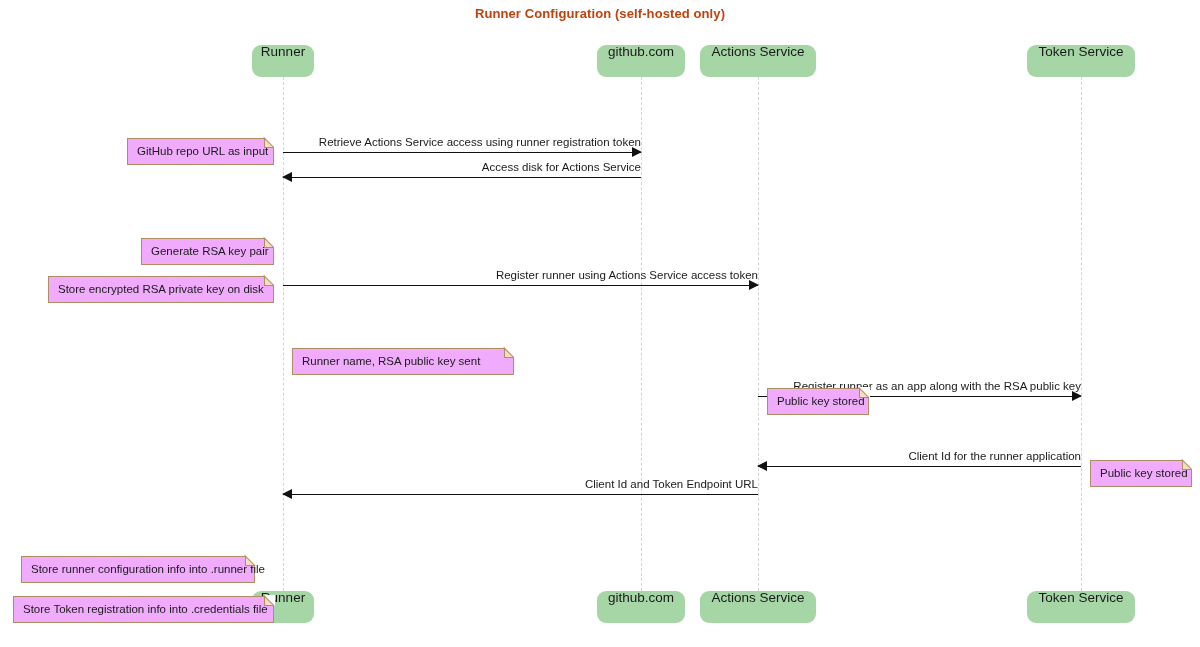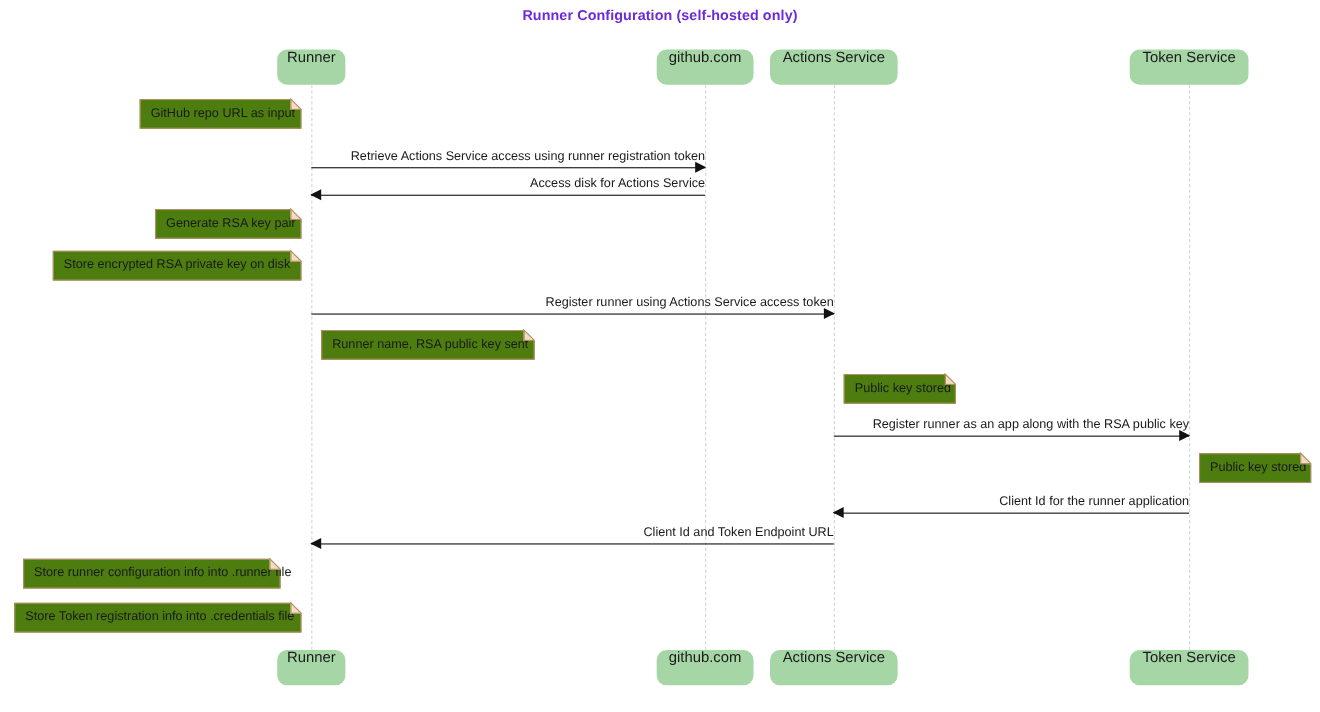--- a/index.html
+++ b/index.html
@@ -19,21 +19,21 @@
     inset: 0;
   }
   .diagram-title {
     position: absolute;
     top: 6px;
     left: 0;
     width: 1200px;
     text-align: center;
     font-size: 13px;
     font-weight: bold;
-    color: #6d28d9;
+    color: #c2410c;
     letter-spacing: 0.1px;
   }
 
   
   .lifeline {
     position: absolute;
     width: 0;
     border-left: 1px dashed #d4d4d4;
   }
 
@@ -52,27 +52,28 @@
   .participant .plabel {
     font-size: 13.5px;
     color: #1a1a1a;
     white-space: nowrap;
     line-height: 1;
   }
 
   
   .note {
     position: absolute;
-    background: #4d7c0f;
+    background: #f0abfc;
     border: 1px solid #b08d62;
     box-sizing: border-box;
     height: 27px;
     display: flex;
     align-items: center;
     padding: 0 9px;
+    margin-top: 48px;
   }
   .note .ntext {
     font-size: 11.5px;
     color: #1a1a1a;
     white-space: nowrap;
     line-height: 1;
   }
   .note .fold {
     position: absolute;
     top: -1px;
@@ -222,21 +223,21 @@
         <span class="fold"></span>
       </div>
       <div class="note" style="left: 141px; top: 190px; width: 133px; text-align: right;">
         <span class="ntext">Generate RSA key pair</span>
         <span class="fold"></span>
       </div>
       <div class="note" style="left: 48px; top: 228px; width: 226px; align-items: center;">
         <span class="ntext">Store encrypted RSA private key on disk</span>
         <span class="fold"></span>
       </div>
-      <div class="note" style="left: 292px; top: 300px; width: 194px;">
+      <div class="note" style="left: 292px; top: 300px; width: 222px;">
         <span class="ntext">Runner name, RSA public key sent</span>
         <span class="fold"></span>
       </div>
       <div class="note" style="left: 767px; top: 340px; width: 102px;">
         <span class="ntext">Public key stored</span>
         <span class="fold"></span>
       </div>
       <div class="note" style="left: 1090px; top: 412px; width: 102px;">
         <span class="ntext">Public key stored</span>
         <span class="fold"></span>

